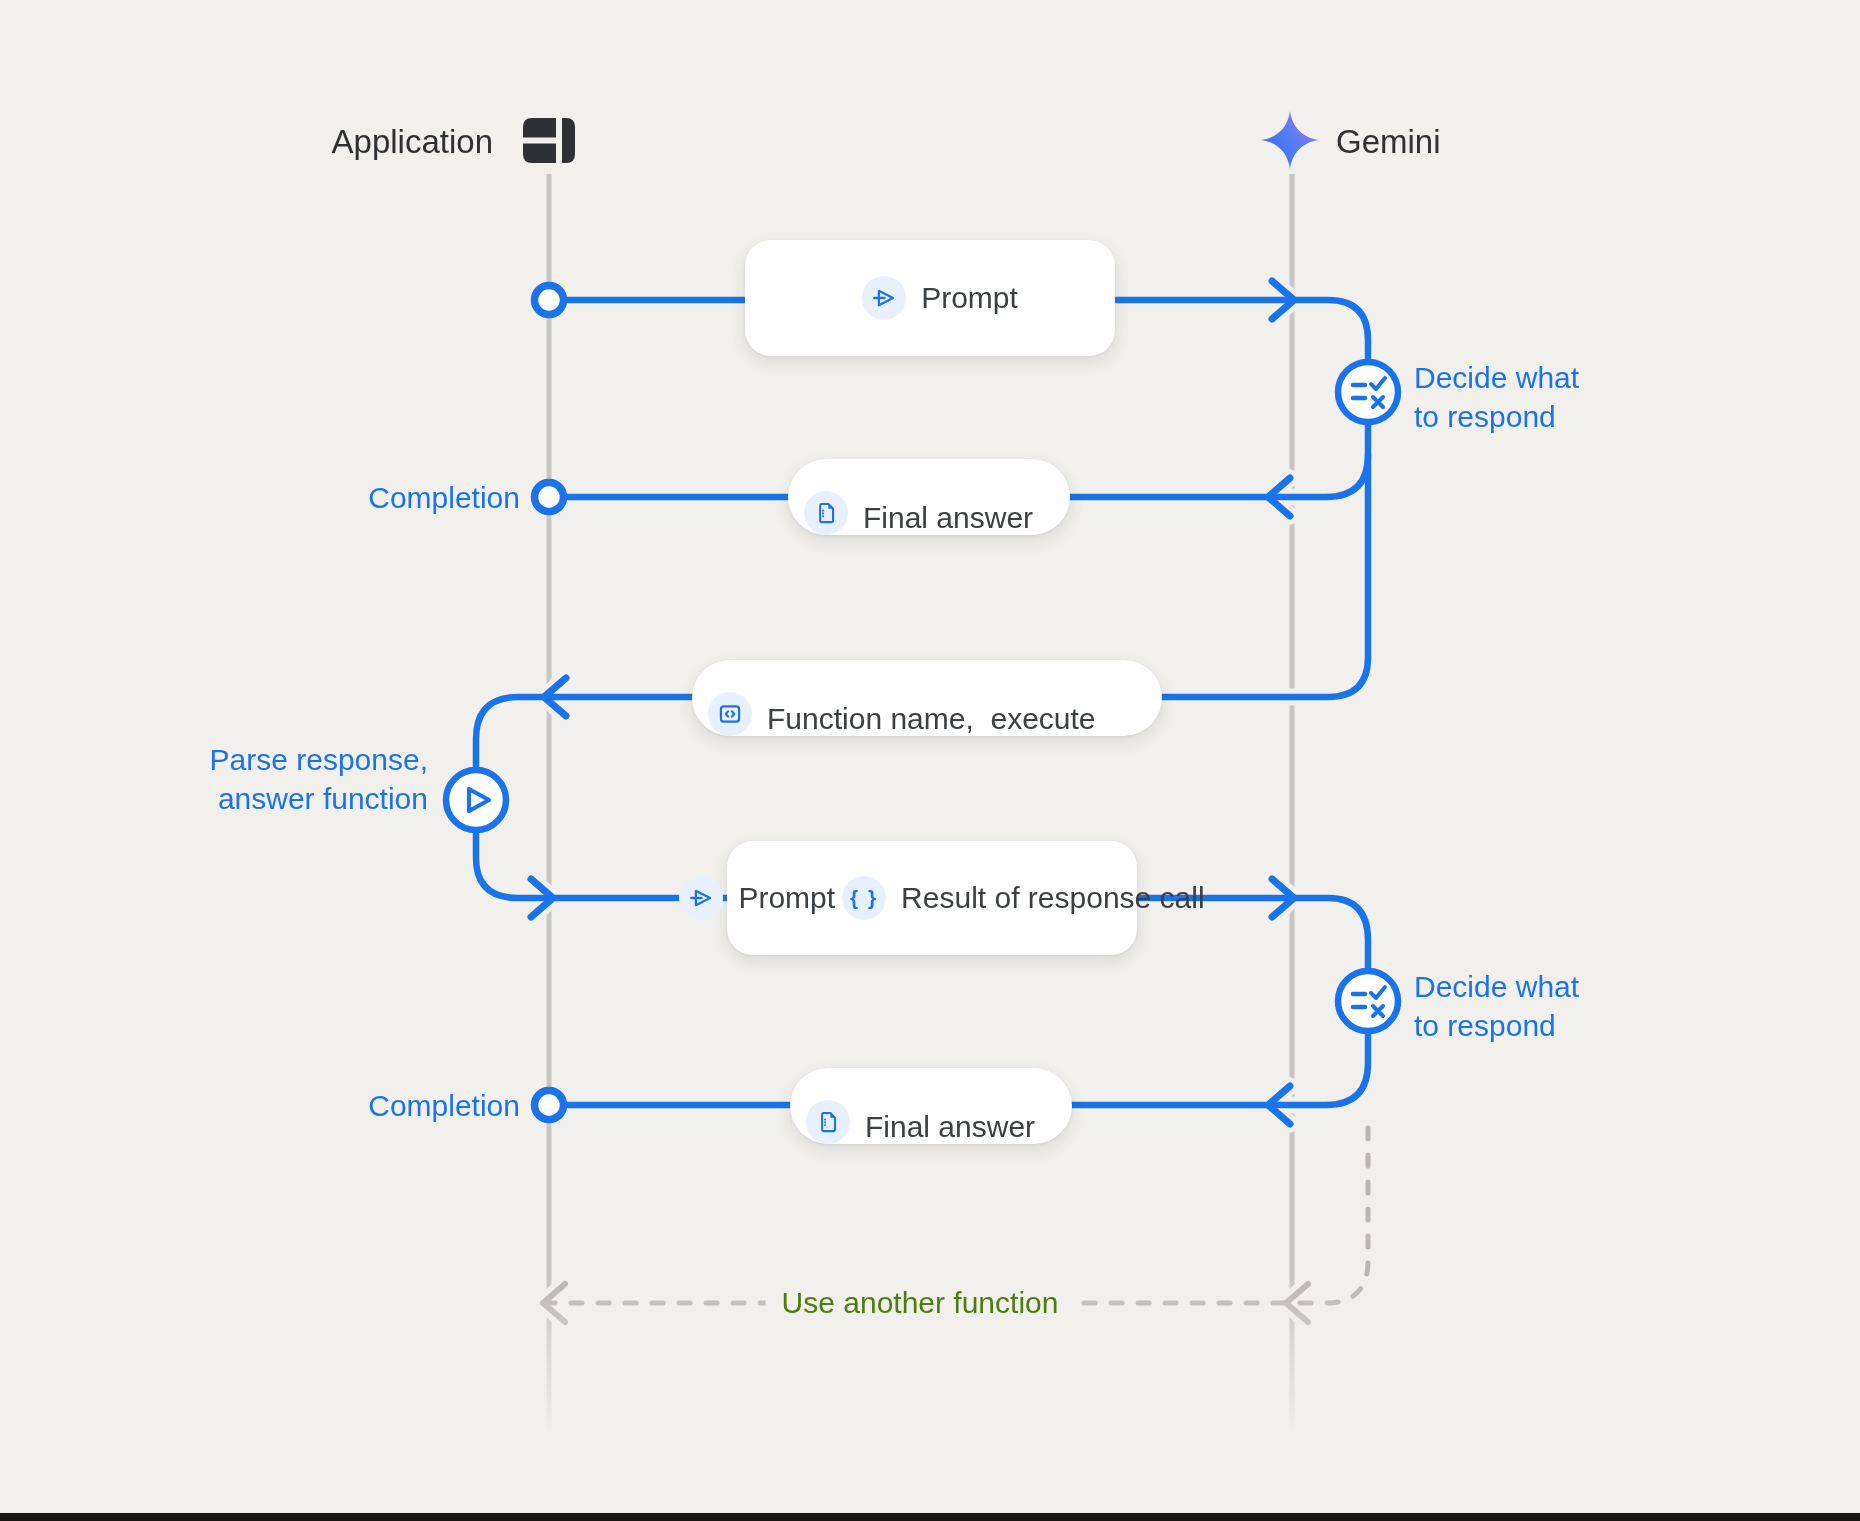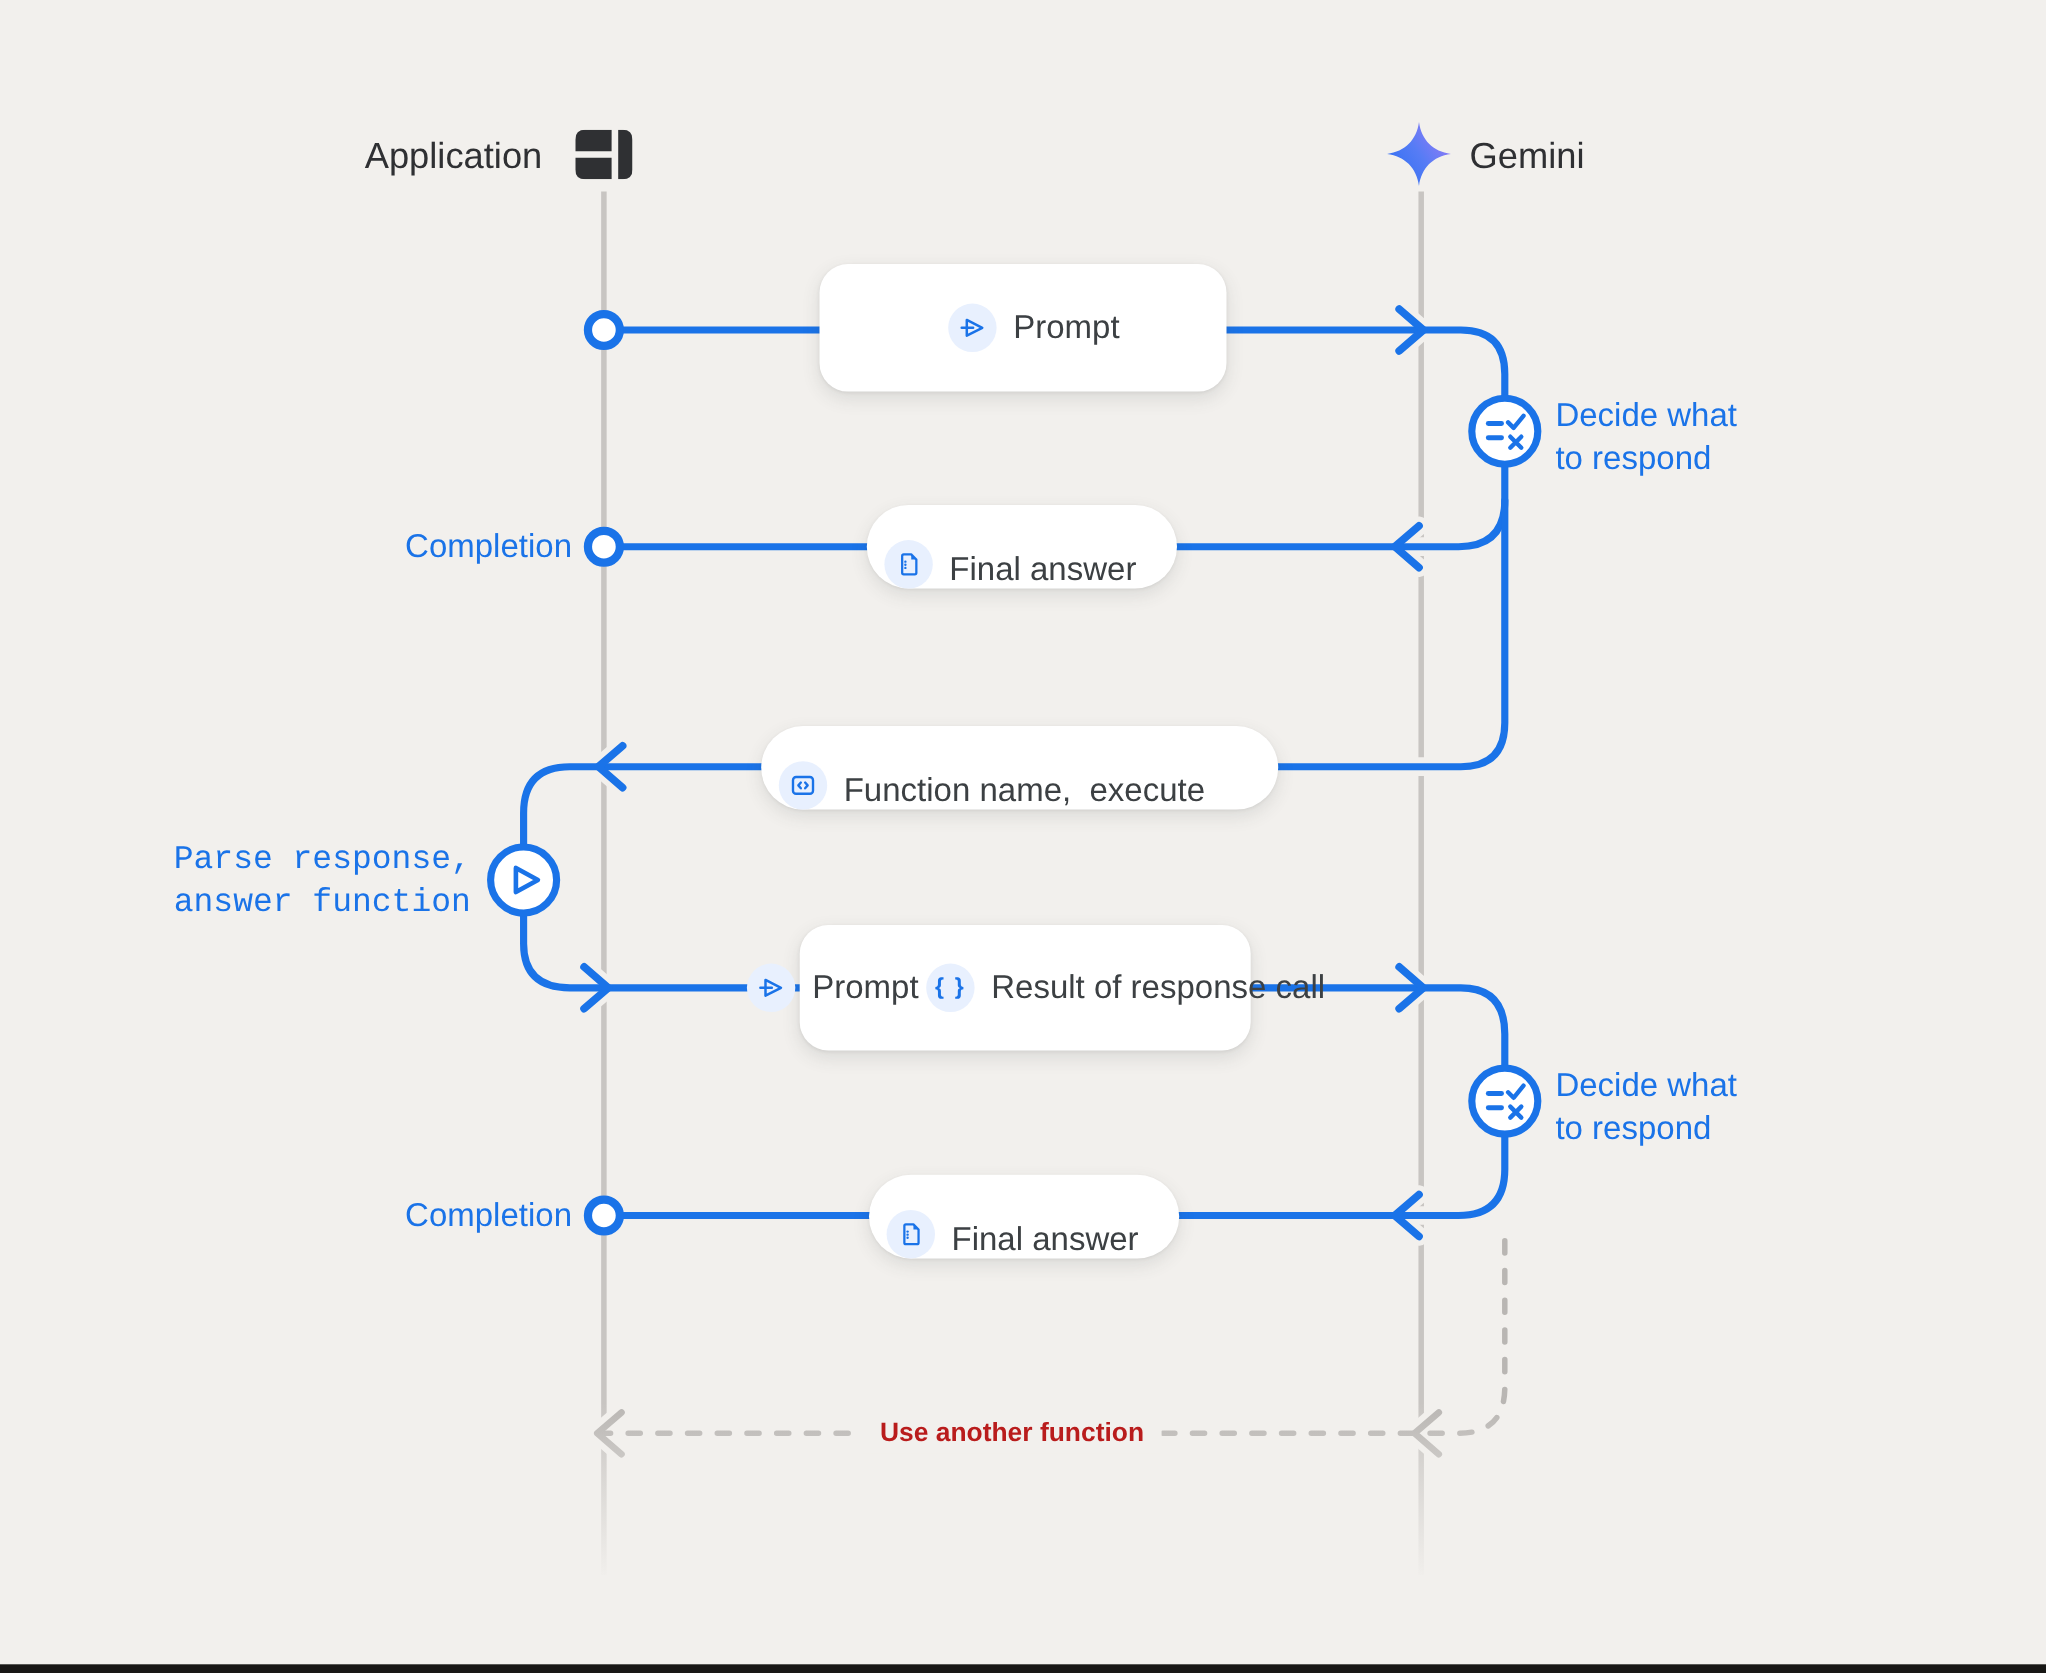--- a/index.html
+++ b/index.html
@@ -31,21 +31,21 @@
     width:44px;height:44px;border-radius:50%;background:#e8f0fe;flex:0 0 44px;
     display:flex;align-items:center;justify-content:center;
   }
   .mlabel{font-size:30px;color:#3c4043;margin-left:15px;white-space:pre;}
   .braces{font-size:21px;font-weight:700;color:#1a73e8;letter-spacing:2px;}
 
   
   .blue-note{color:#1a73e8;font-size:30px;font-weight:500;line-height:39px;}
   .note-right{text-align:right;}
   .loop-label{
-    font-size:24px;font-weight:700;color:#b91c1c;background:#f2f0ed;
+    font-size:30px;font-weight:400;color:#4d7c0f;background:#f2f0ed;
     padding:4px 16px;transform:translate(-50%,-50%);white-space:nowrap;
   }
 </style>
 </head>
 <body>
 
 <div class="stage">
 
   <svg class="wires" width="1860" height="1521" viewBox="0 0 1860 1521">
     <defs>
@@ -222,21 +222,21 @@
   <div class="abs blue-note" style="left:1414px;top:358px;">
     <span style="display:block">Decide what</span>
     <span style="display:block">to respond</span>
   </div>
 
   <div class="abs blue-note" style="left:1414px;top:967px;">
     <span style="display:block">Decide what</span>
     <span style="display:block">to respond</span>
   </div>
 
-  <div class="abs blue-note note-right" style="left:150px;top:763px;width:278px;font-family:Liberation Mono, monospace;">
+  <div class="abs blue-note note-right" style="left:150px;top:740px;width:278px;">
     <span style="display:block">Parse response,</span>
     <span style="display:block">answer function</span>
   </div>
 
   <div class="abs loop-label" style="left:920px;top:1303px;">Use another function</div>
 
   <div class="abs" style="left:0;bottom:0;width:1860px;height:8px;background:#181715;"></div>
 </div>
 
 </body></html>

